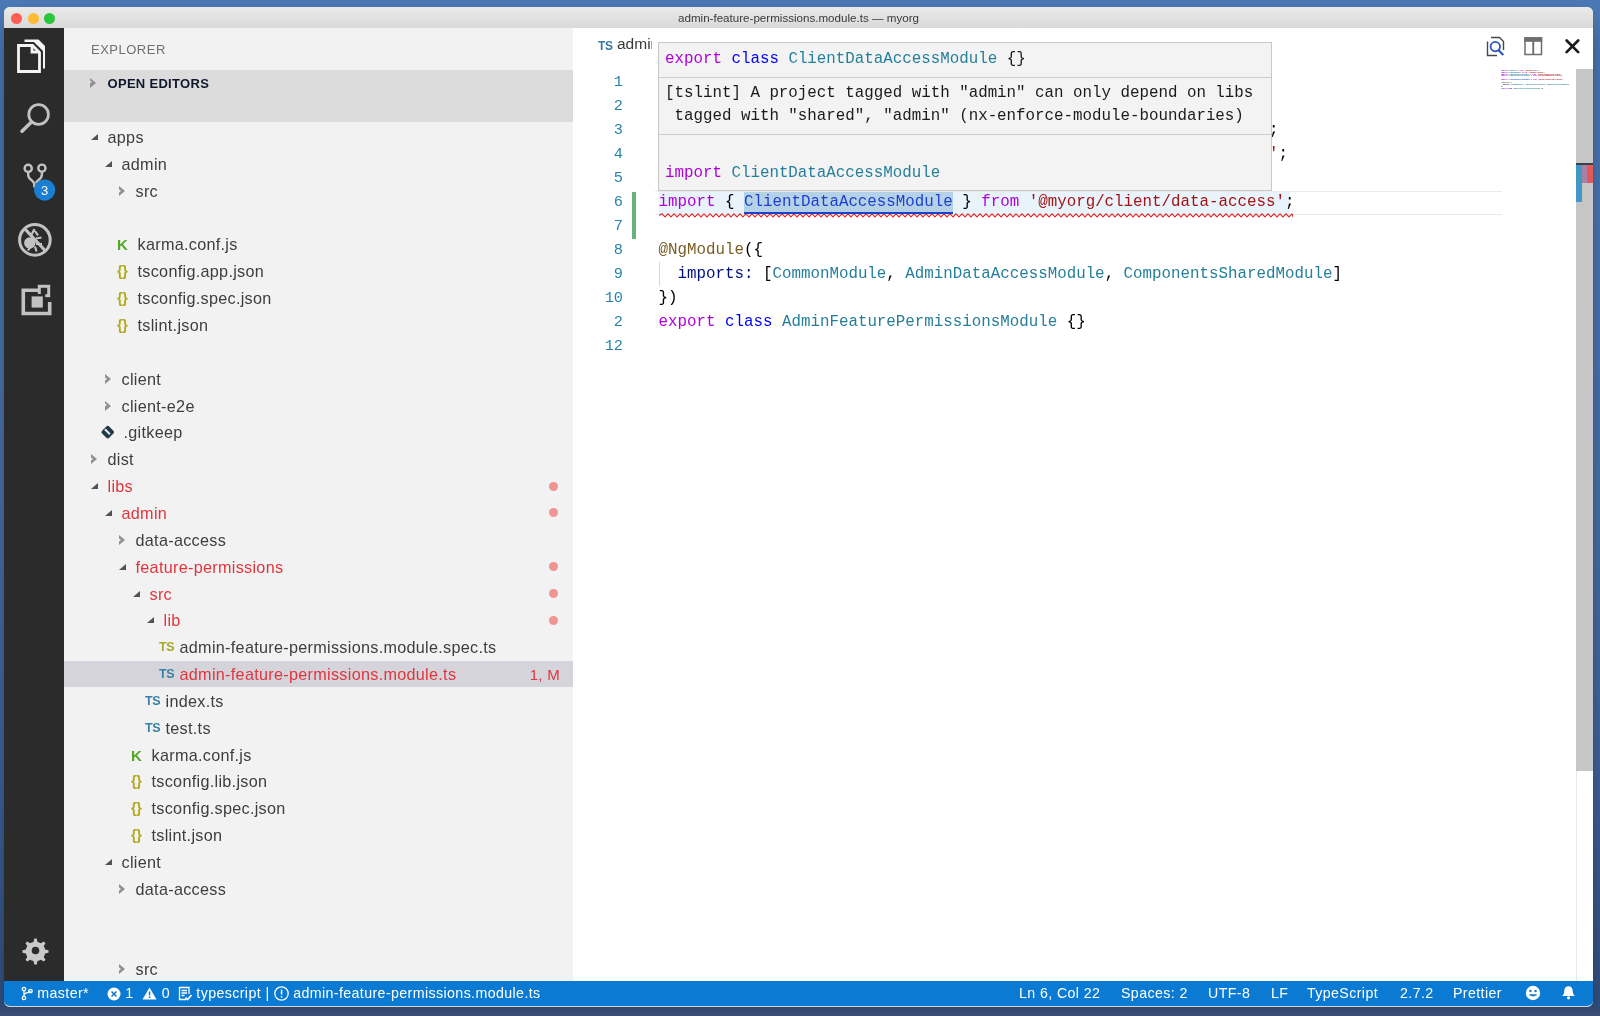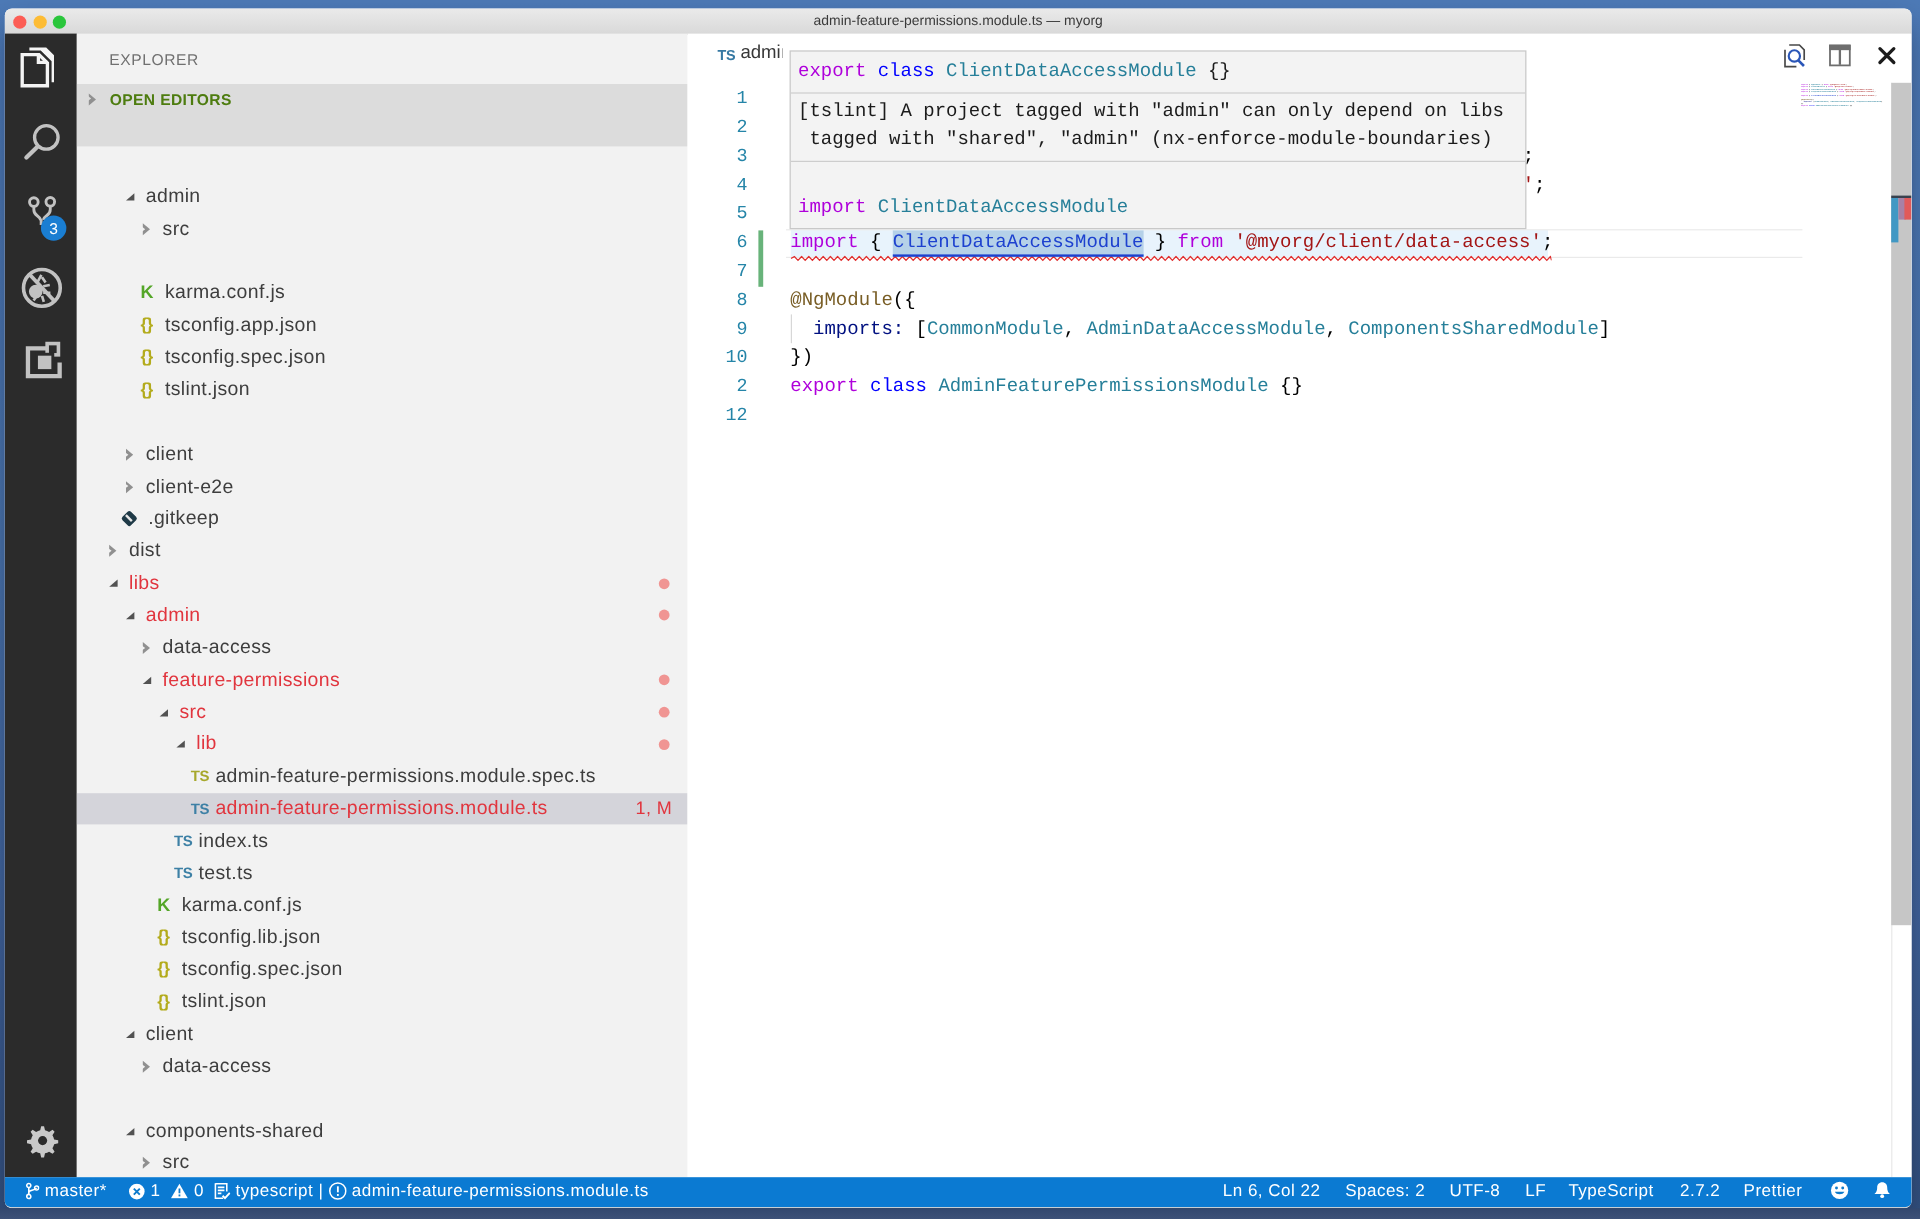--- a/index.html
+++ b/index.html
@@ -16,21 +16,21 @@
 .tl.y{left:23.6px;background:#fdbc35;}
 .tl.g{left:40.4px;background:#2ac63c;}
 .wtitle{position:absolute;top:0;left:0;width:100%;height:22px;line-height:22px;text-align:center;
  font-size:11.6px;color:#3a3a3a;}
 
 .activity{position:absolute;left:0;top:21px;width:60px;bottom:25px;background:#2b2b2b;}
 
 .sidebar{position:absolute;left:60px;top:21px;width:509px;bottom:25px;background:#f2f2f2;overflow:hidden;}
 .sb-title{position:absolute;left:27px;top:14px;font-size:13px;color:#707070;letter-spacing:.5px;}
 .sb-band{position:absolute;left:0;top:41.5px;width:100%;height:52px;background:#dcdcdc;}
-.sb-h{position:absolute;left:0;width:100%;height:26px;font-size:13px;font-weight:700;color:#4d7c0f;letter-spacing:.3px;text-align:right;}
+.sb-h{position:absolute;left:16px;width:100%;height:26px;font-size:13px;font-weight:700;color:#0f172a;letter-spacing:.3px;text-align:right;}
 .sb-h .htxt{position:absolute;left:27.5px;top:50%;transform:translateY(-50%);}
 .trow{position:absolute;left:0;width:100%;height:26.9px;font-size:16.2px;letter-spacing:.3px;color:#3e3e3e;}
 .lbl{position:absolute;top:50%;transform:translateY(-50%);white-space:nowrap;}
 .lbl.red{color:#e1353e;}
 .tw{position:absolute;top:50%;}
 .two{margin-top:-3px;width:0;height:0;border-left:7px solid transparent;border-bottom:6.5px solid #525252;}
 .twc{margin-top:-5px;width:0;height:0;border-top:5px solid transparent;border-bottom:5px solid transparent;border-left:6px solid #909090;}
 .twc:after{content:"";position:absolute;left:-8.2px;top:-3.1px;border-top:3.1px solid transparent;border-bottom:3.1px solid transparent;border-left:4.2px solid #f2f2f2;}
 .sb-h .twc:after{border-left-color:#dcdcdc;}
 .fic{position:absolute;top:50%;transform:translateY(-50%);font-style:normal;}
@@ -126,20 +126,24 @@
  </g>
 </svg>
     </div>
   <div class="sidebar" id="sidebar">
     <div class="sb-title">EXPLORER</div>
     <div class="sb-band"></div>
     <div class="sb-h" style="top:41.5px">
         <i class="tw twc" style="left:10px"></i>
         <span class="htxt">OPEN EDITORS</span>
       </div>
+<div class="trow" style="top:95.6px">
+        <i class="tw two" style="left:26.5px"></i>
+        <span class="lbl" style="left:43.5px">apps</span>
+      </div>
 <div class="trow" style="top:122.4px">
         <i class="tw two" style="left:40.5px"></i>
         <span class="lbl" style="left:57.5px">admin</span>
       </div>
 <div class="trow" style="top:149.3px">
         <i class="tw twc" style="left:55.0px"></i>
         <span class="lbl" style="left:71.5px">src</span>
       </div>
 <div class="trow" style="top:203.0px">
         <b class="fic kic" style="left:53.0px">K</b>
@@ -235,24 +239,20 @@
         <b class="fic jic" style="left:67.0px">{}</b>
         <span class="lbl" style="left:87.5px">tslint.json</span>
       </div>
 <div class="trow" style="top:820.6px">
         <i class="tw two" style="left:40.5px"></i>
         <span class="lbl" style="left:57.5px">client</span>
       </div>
 <div class="trow" style="top:847.4px">
         <i class="tw twc" style="left:55.0px"></i>
         <span class="lbl" style="left:71.5px">data-access</span>
-      </div>
-<div class="trow" style="top:901.1px">
-        <i class="tw two" style="left:40.5px"></i>
-        <span class="lbl" style="left:57.5px">components-shared</span>
       </div>
 <div class="trow" style="top:928.0px">
         <i class="tw twc" style="left:55.0px"></i>
         <span class="lbl" style="left:71.5px">src</span>
       </div>
   </div>
   <div class="editor" id="editor">
 <div class="clb" style="top:162.5px"></div>
 <div class="clb" style="top:186px"></div>
 <div class="rangehl" style="top:163.8px"></div>

